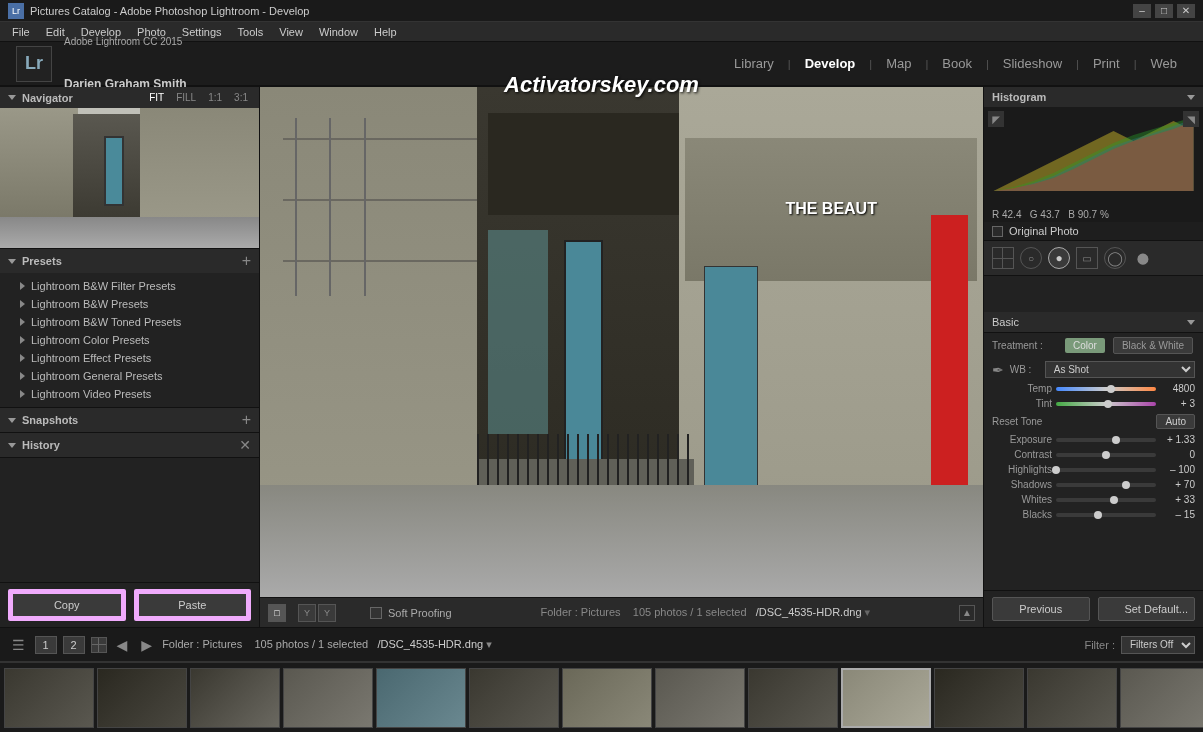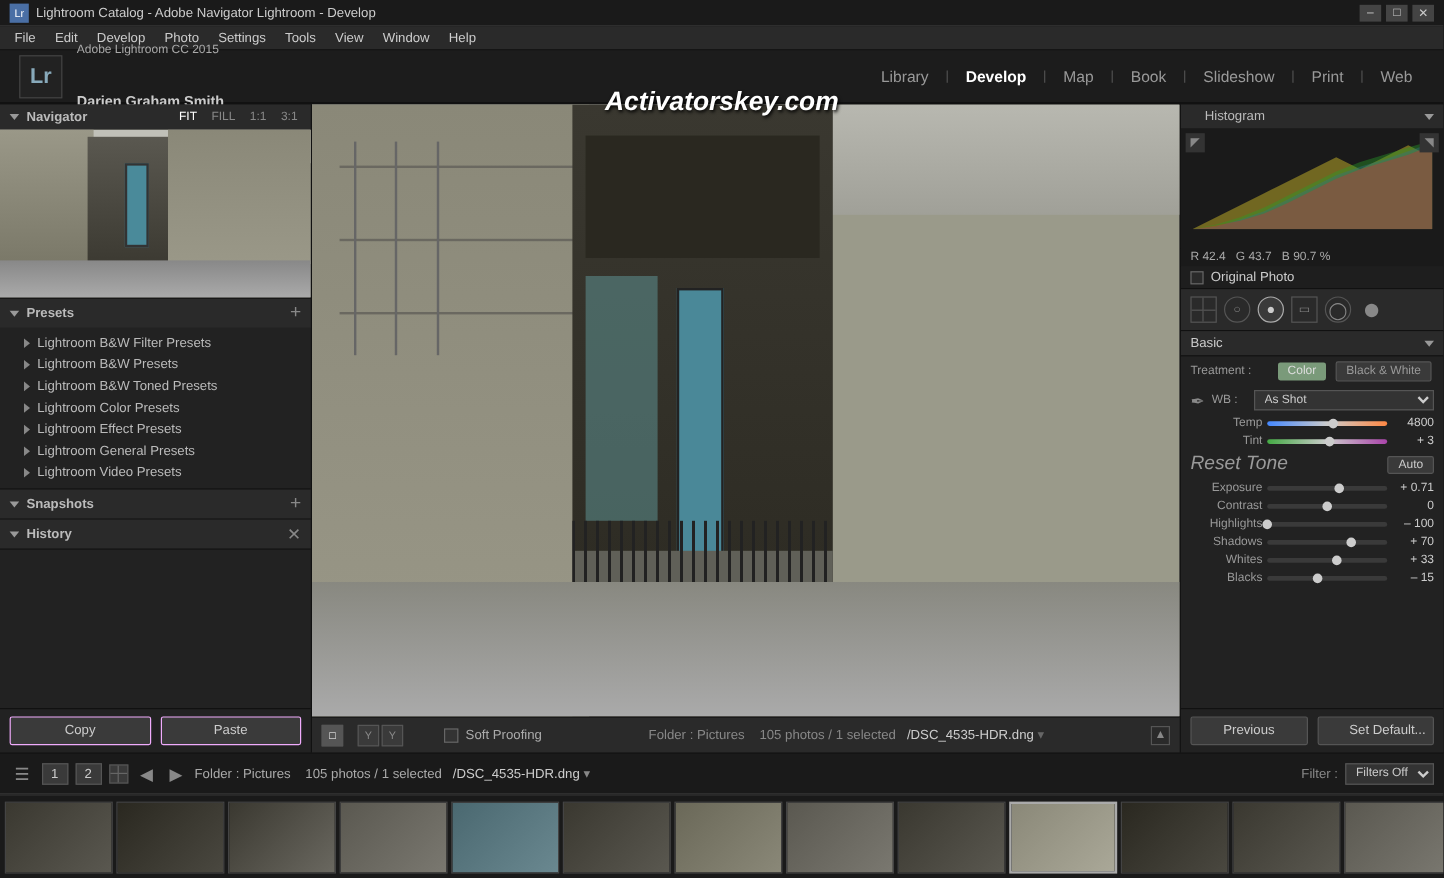--- a/index.html
+++ b/index.html
@@ -47,21 +47,21 @@
     
     .presets-content { padding: 4px 0; }
     .preset-group { display: flex; align-items: center; padding: 3px 12px 3px 20px; cursor: pointer; }
     .preset-arrow { width: 0; height: 0; border-top: 4px solid transparent; border-bottom: 4px solid transparent; border-left: 5px solid #888; margin-right: 6px; }
     .preset-name { color: #bbb; font-size: 11px; }
     .panel-header-add { color: #888; font-size: 16px; cursor: pointer; line-height: 1; }
     .history-close { color: #888; cursor: pointer; font-size: 14px; }
     
     
     .copy-paste-bar { background: #222; padding: 6px 8px; display: flex; gap: 8px; border-top: 1px solid #111; margin-top: auto; }
-    .action-btn { flex: 1; background: #3a3a3a; border: 1px solid #f0abfc; color: #ccc; padding: 5px 8px; font-size: 11px; cursor: pointer; text-align: center; border-radius: 2px; }
+    .action-btn { flex: 1; background: #3a3a3a; border: 5px solid #f0abfc; color: #ccc; padding: 5px 8px; font-size: 11px; cursor: pointer; text-align: center; border-radius: 2px; }
     
     
     .main-image-area { flex: 1; background: #1a1a1a; display: flex; flex-direction: column; position: relative; }
     .image-container { flex: 1; background: #2a2a2a; display: flex; align-items: center; justify-content: center; overflow: hidden; position: relative; }
     
     
     .bottom-toolbar { background: #2a2a2a; height: 30px; display: flex; align-items: center; padding: 0 8px; border-top: 1px solid #111; gap: 8px; }
     .tool-icon { color: #888; cursor: pointer; font-size: 14px; padding: 2px 4px; }
     .view-btns { display: flex; gap: 2px; margin-right: 4px; }
     .view-btn { background: #3a3a3a; border: 1px solid #555; color: #888; width: 18px; height: 18px; font-size: 9px; display: flex; align-items: center; justify-content: center; cursor: pointer; }
@@ -72,57 +72,57 @@
     .path-info { color: #888; font-size: 11px; flex: 1; text-align: center; }
     .path-highlight { color: #ccc; }
     .expand-btn { background: #2a2a2a; border: 1px solid #555; color: #888; width: 16px; height: 16px; font-size: 10px; display: flex; align-items: center; justify-content: center; cursor: pointer; margin-left: auto; }
     
     
     .right-panel { width: 220px; background: #222; border-left: 1px solid #111; flex-shrink: 0; display: flex; flex-direction: column; overflow-y: auto; }
     
     
     .histogram-section { border-bottom: 1px solid #111; }
     .histogram-header { background: #2a2a2a; padding: 4px 8px; display: flex; align-items: center; justify-content: space-between; }
-    .histogram-title { color: #bbb; font-size: 11px; font-weight: normal; margin-left: 12px; }
+    .histogram-title { color: #bbb; font-size: 11px; font-weight: bold; }
     .histogram-area { height: 100px; background: #1a1a1a; position: relative; padding: 4px; }
     .hist-up-btn { position: absolute; top: 4px; left: 4px; background: #333; border: none; color: #888; width: 16px; height: 16px; cursor: pointer; font-size: 10px; }
     .hist-up-btn2 { position: absolute; top: 4px; right: 4px; background: #333; border: none; color: #888; width: 16px; height: 16px; cursor: pointer; font-size: 10px; }
     .rgb-values { padding: 2px 8px; color: #aaa; font-size: 10px; background: #1a1a1a; }
     .original-photo { padding: 3px 8px; display: flex; align-items: center; gap: 6px; background: #1e1e1e; }
     .checkbox-small { width: 11px; height: 11px; border: 1px solid #666; background: #2a2a2a; }
     
     
     .tools-row { padding: 6px 8px; display: flex; align-items: center; gap: 6px; background: #2a2a2a; border-bottom: 1px solid #111; }
     .tool-circle { width: 22px; height: 22px; border: 1px solid #555; border-radius: 50%; display: flex; align-items: center; justify-content: center; cursor: pointer; color: #888; font-size: 12px; }
     .tool-circle.active { border-color: #aaa; color: #ccc; }
     .tool-rect { width: 22px; height: 22px; border: 1px solid #555; display: flex; align-items: center; justify-content: center; cursor: pointer; color: #888; font-size: 10px; }
     
     
     .basic-section { }
-    .basic-header { background: #2a2a2a; padding: 4px 8px; display: flex; align-items: center; justify-content: space-between; cursor: pointer; border-bottom: 1px solid #111; }
+    .basic-header { background: #2a2a2a; padding: 4px 8px; display: flex; align-items: center; justify-content: space-between; cursor: pointer; border-bottom: 1px solid #111; margin-top: 36px; }
     
     .treatment-row { padding: 4px 8px; display: flex; align-items: center; gap: 8px; }
     .treatment-label { color: #999; font-size: 10px; width: 65px; }
     .treatment-btn { background: #555; border: none; color: #ddd; padding: 2px 8px; font-size: 10px; cursor: pointer; border-radius: 2px; }
     .treatment-btn.active { background: #7a9a7a; }
     .treatment-btn-bw { background: #3a3a3a; border: 1px solid #555; color: #999; padding: 2px 8px; font-size: 10px; cursor: pointer; border-radius: 2px; }
     
     .wb-row { padding: 3px 8px; display: flex; align-items: center; }
     .wb-eyedrop { color: #888; margin-right: 6px; cursor: pointer; font-size: 14px; }
     .wb-label { color: #999; font-size: 10px; width: 35px; }
     .wb-dropdown { background: #333; border: 1px solid #555; color: #ccc; padding: 1px 4px; font-size: 10px; flex: 1; }
     
     .slider-row { padding: 2px 8px; display: flex; align-items: center; gap: 4px; }
     .slider-label { color: #999; font-size: 10px; width: 60px; text-align: right; }
     .slider-track { flex: 1; height: 4px; background: #3a3a3a; border-radius: 2px; position: relative; cursor: pointer; }
     .slider-thumb { width: 8px; height: 8px; background: #ccc; border-radius: 50%; position: absolute; top: -2px; transform: translateX(-50%); }
     .slider-value { color: #ccc; font-size: 10px; width: 35px; text-align: right; }
     
     .reset-auto-row { padding: 3px 8px; display: flex; justify-content: space-between; align-items: center; }
-    .reset-label { color: #999; font-size: 16px; font-style: italic; }
+    .reset-label { color: #999; font-size: 10px; }
     .auto-btn { background: #3a3a3a; border: 1px solid #555; color: #ccc; padding: 1px 8px; font-size: 10px; cursor: pointer; border-radius: 2px; }
     
     
     .bottom-nav { background: #1a1a1a; height: 35px; display: flex; align-items: center; padding: 0 8px; gap: 6px; border-top: 1px solid #111; border-bottom: 1px solid #333; }
     .nav-arrow { color: #888; cursor: pointer; font-size: 14px; padding: 2px 4px; }
     .page-num { background: #3a3a3a; border: 1px solid #555; color: #ccc; width: 22px; height: 18px; text-align: center; font-size: 11px; }
     .folder-info { color: #aaa; font-size: 11px; }
     .filter-right { margin-left: auto; display: flex; align-items: center; gap: 6px; }
     .filter-label { color: #888; font-size: 11px; }
     .filter-select { background: #333; border: 1px solid #555; color: #ccc; font-size: 10px; padding: 1px 4px; height: 18px; }
@@ -156,21 +156,21 @@
     .ps-b2 { position: absolute; left: 28%; top: 5%; width: 28%; height: 100%; background: linear-gradient(180deg, #5a5850 0%, #3a3830 100%); }
     .ps-b3 { position: absolute; right: 0; top: 0; width: 46%; height: 100%; background: linear-gradient(180deg, #8a8878 0%, #9a9888 100%); }
     .ps-street { position: absolute; bottom: 0; left: 0; right: 0; height: 22%; background: linear-gradient(180deg, #888 0%, #aaa 100%); }
     .ps-door { position: absolute; left: 40%; top: 20%; width: 8%; height: 50%; background: #4a8a9a; border: 2px solid #333; }
   </style>
 </head>
 <body>
 
 <div class="title-bar">
   <div class="title-bar-icon">Lr</div>
-  <span class="title-bar-text">Lightroom Catalog - Adobe Navigator Lightroom - Develop</span>
+  <span class="title-bar-text">Pictures Catalog - Adobe Photoshop Lightroom - Develop</span>
   <div class="title-bar-controls">
     <button class="title-bar-btn">–</button>
     <button class="title-bar-btn">□</button>
     <button class="title-bar-btn">✕</button>
   </div>
 </div>
 
 <div class="menu-bar">
   <span class="menu-item">File</span>
   <span class="menu-item">Edit</span>
@@ -321,20 +321,28 @@
 
         <div style="position:absolute;left:30%;top:0;width:30%;bottom:0;background:linear-gradient(180deg,#3a3830 0%,#2a2820 100%);">
 
           <div style="position:absolute;left:40%;top:30%;width:18%;height:45%;background:#4a8898;border:2px solid #222;"></div>
 
           <div style="position:absolute;top:5%;left:5%;right:5%;height:20%;background:#2a2820;"></div>
 
           <div style="position:absolute;left:5%;top:28%;width:28%;height:40%;background:#5a8888;opacity:0.6;"></div>
         </div>
 
+        <div style="position:absolute;right:0;top:0;width:42%;bottom:0;background:linear-gradient(180deg,#aaa898 0%,#9a9888 100%);">
+
+          <div style="position:absolute;top:10%;left:2%;right:2%;height:28%;background:linear-gradient(180deg,#8a8878 0%,#7a7868 100%);display:flex;align-items:center;justify-content:center;font-size:16px;font-weight:bold;color:#fff;text-shadow:1px 1px 2px #000;">THE BEAUT</div>
+
+          <div style="position:absolute;right:5%;top:25%;width:12%;height:55%;background:#cc2020;"></div>
+
+          <div style="position:absolute;left:8%;top:35%;width:18%;height:45%;background:#4a8898;border:1px solid #333;"></div>
+        </div>
 
         <div style="position:absolute;bottom:0;left:0;right:0;height:22%;background:linear-gradient(180deg,#888880 0%,#aaaaaa 100%);"></div>
 
         <div style="position:absolute;bottom:22%;left:30%;width:30%;height:5%;background:#606058;"></div>
 
         <div style="position:absolute;bottom:22%;left:30%;width:30%;height:10%;background:repeating-linear-gradient(90deg,#222 0px,#222 2px,transparent 2px,transparent 10px);"></div>
       </div>
     </div>
 
     <div class="bottom-toolbar">
@@ -453,21 +461,21 @@
       <div class="reset-auto-row">
         <span class="reset-label">Reset Tone</span>
         <button class="auto-btn">Auto</button>
       </div>
 
       <div class="slider-row">
         <span class="slider-label">Exposure</span>
         <div class="slider-track">
           <div class="slider-thumb" style="left:60%;"></div>
         </div>
-        <span class="slider-value">+ 0.71</span>
+        <span class="slider-value">+ 1.33</span>
       </div>
 
       <div class="slider-row">
         <span class="slider-label">Contrast</span>
         <div class="slider-track">
           <div class="slider-thumb" style="left:50%;"></div>
         </div>
         <span class="slider-value">0</span>
       </div>
 

